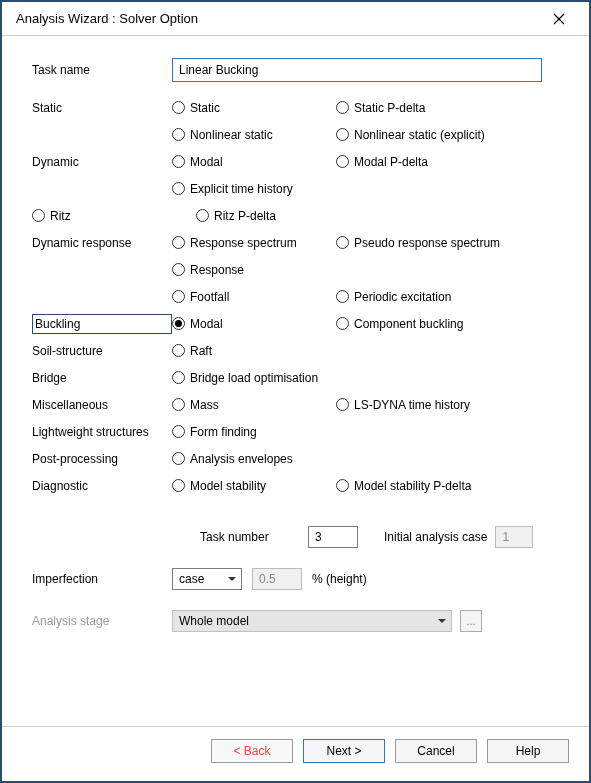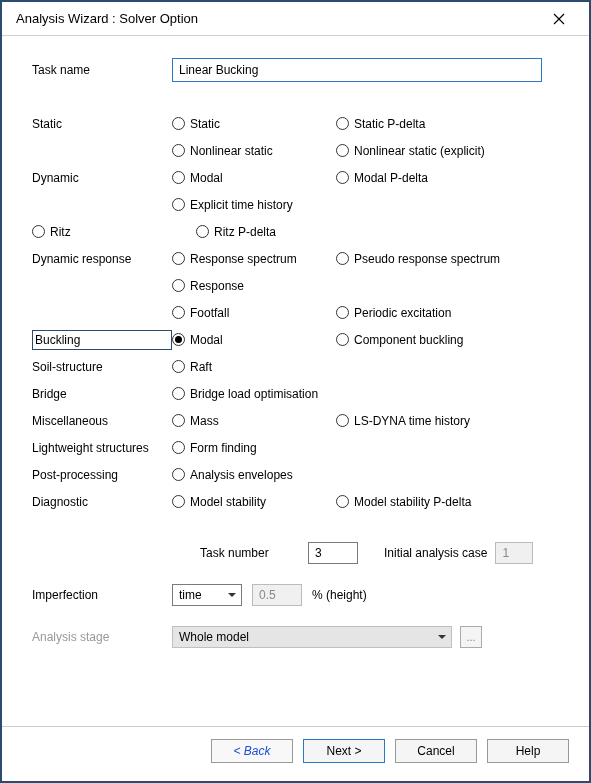--- a/index.html
+++ b/index.html
@@ -76,21 +76,21 @@
   content: "";
   width: 7px; height: 7px;
   background: #000;
   border-radius: 50%;
 }
 .r1 { width: 164px; }
 .r2 { flex: 1; }
 .taskname-row {
   display: flex;
   align-items: center;
-  margin-bottom: 28px;
+  margin-bottom: 12px;
 }
 .taskname-input {
   width: 370px; height: 24px;
   border: 1.5px solid #2b78c4;
   padding: 0 6px;
   font-family: Liberation Sans, sans-serif;
   font-size: 12px;
 }
 .sub-section {
   padding-left: 168px;
@@ -163,21 +163,21 @@
   width: 82px; height: 24px;
   border: 1px solid #999;
   background: #f5f5f5;
   font-family: inherit;
   font-size: 12px;
   display: inline-flex;
   align-items: center; justify-content: center;
   cursor: pointer;
 }
 .btn.primary { border: 1.5px solid #2b78c4; }
-.btn.disabled { color: #1d4ed8; background: #f8f8f8; cursor: default; font-style: italic; }
+.btn.disabled { color: #ef4444; background: #f8f8f8; cursor: default; }
 </style>
 </head>
 <body>
 
 <div class="dialog">
 
   <div class="titlebar">
     <span class="titlebar-title">Analysis Wizard : Solver Option</span>
     <div class="close-btn">
       <svg width="12" height="12" viewBox="0 0 12 12">
@@ -384,21 +384,21 @@
         <input class="txt-input readonly" style="width: 38px;" readonly="" value="1">
       </div>
     </div>
 
     <div style="height:10px"></div>
 
     <div class="row" style="min-height:32px">
       <div class="label-col">Imperfection</div>
       <div style="display:flex; align-items:center; gap:10px;">
         <div class="select-box" style="width:70px">
-            <span>time</span>
+            <span>case</span>
           </div>
         <input class="txt-input readonly" style="width: 50px;" readonly="" value="0.5">
         <span>% (height)</span>
       </div>
     </div>
 
     <div style="height:10px"></div>
 
     <div class="row" style="min-height:32px">
       <div class="label-col disabled-label">Analysis stage</div>

